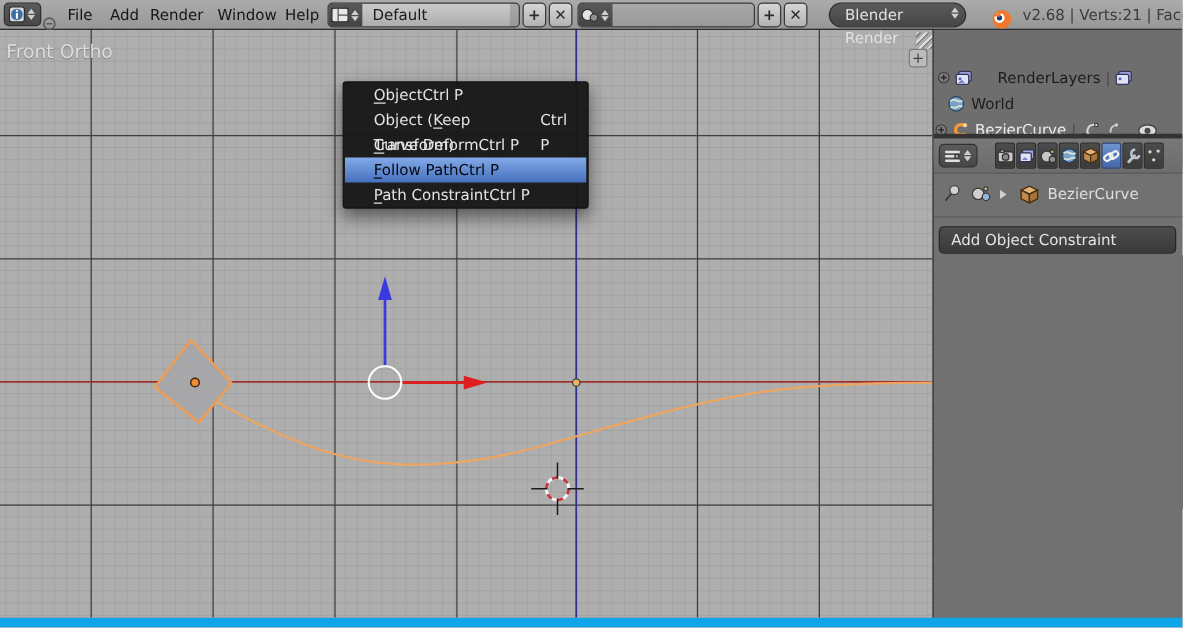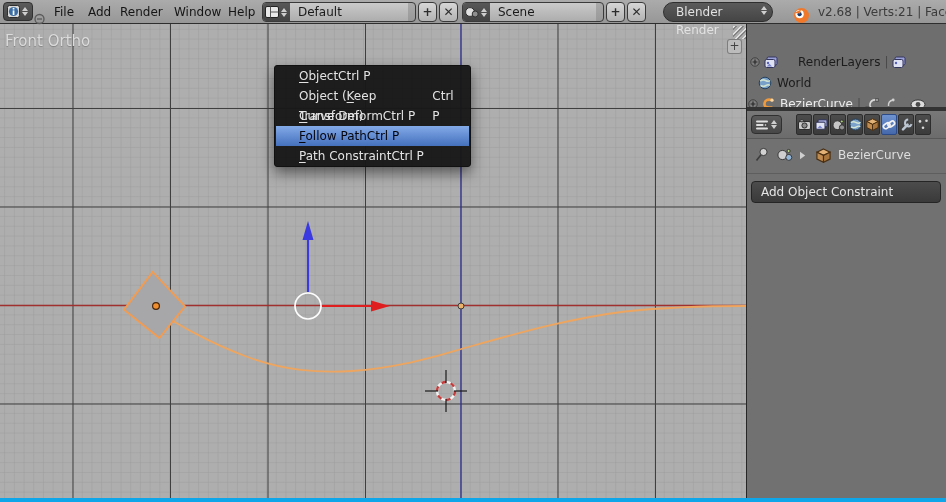--- a/index.html
+++ b/index.html
@@ -1,18 +1,18 @@
 <!DOCTYPE html>
 <html><head>
 <meta charset="utf-8">
 <style>
   * { margin:0; padding:0; box-sizing:border-box; }
   html,body { width:946px; height:502px; overflow:hidden; }
   body { font-family:"DejaVu Sans","Liberation Sans",sans-serif; font-size:12px; }
-  #app { position:relative; width:946px; height:502px; background:#737373; overflow:hidden; border-bottom:4px solid #0ea5e9; }
+  #app { position:relative; width:946px; height:502px; background:#737373; overflow:hidden; border-bottom:8px solid #0ea5e9; }
 
   
   #topbar { position:absolute; left:0; top:0; width:946px; height:24px;
     background:linear-gradient(#ababab,#979797); border-bottom:1px solid #2e2e2e; z-index:30; }
   .tb-item { position:absolute; top:0; height:24px; line-height:24px; color:#151515; }
   .menu-label { padding:0 4px; cursor:default; }
   .editor-btn { position:absolute; display:flex; align-items:center; gap:1px;
     background:linear-gradient(#5b5b5b,#474747); border:1px solid #303030; border-radius:4px; padding:1px 3px; height:19px; top:2px; }
   .spinner { display:inline-block; width:8px; }
   .spinner:before { content:""; display:block; margin:1px auto; width:0; height:0;
@@ -118,21 +118,20 @@
     <div class="sq-btn" style="left:439px;">✕</div>
 
     <div class="idgroup" style="left:462px; width:142px;">
       <span class="icon-part">
         <svg class="ic" width="14" height="12" viewBox="0 0 14 12">
           <circle cx="5" cy="6" r="4.4" fill="#e2e2e2" stroke="#333"></circle>
           <circle cx="10.2" cy="8" r="3" fill="#8f8f8f" stroke="#333"></circle>
         </svg>
         <span class="spinner"></span>
       </span>
-      <span class="field" style="width:106px;">Scene</span>
     </div>
     <div class="sq-btn" style="left:606px;">+</div>
     <div class="sq-btn" style="left:627px;">✕</div>
 
     <div class="engine-dd" style="left:663px; width:110px;">
       <span>Blender Render</span>
       <span class="spinner"></span>
     </div>
 
     <svg class="tb-item" style="left:792px; top:3px;" width="19" height="18" viewBox="0 0 19 18">

